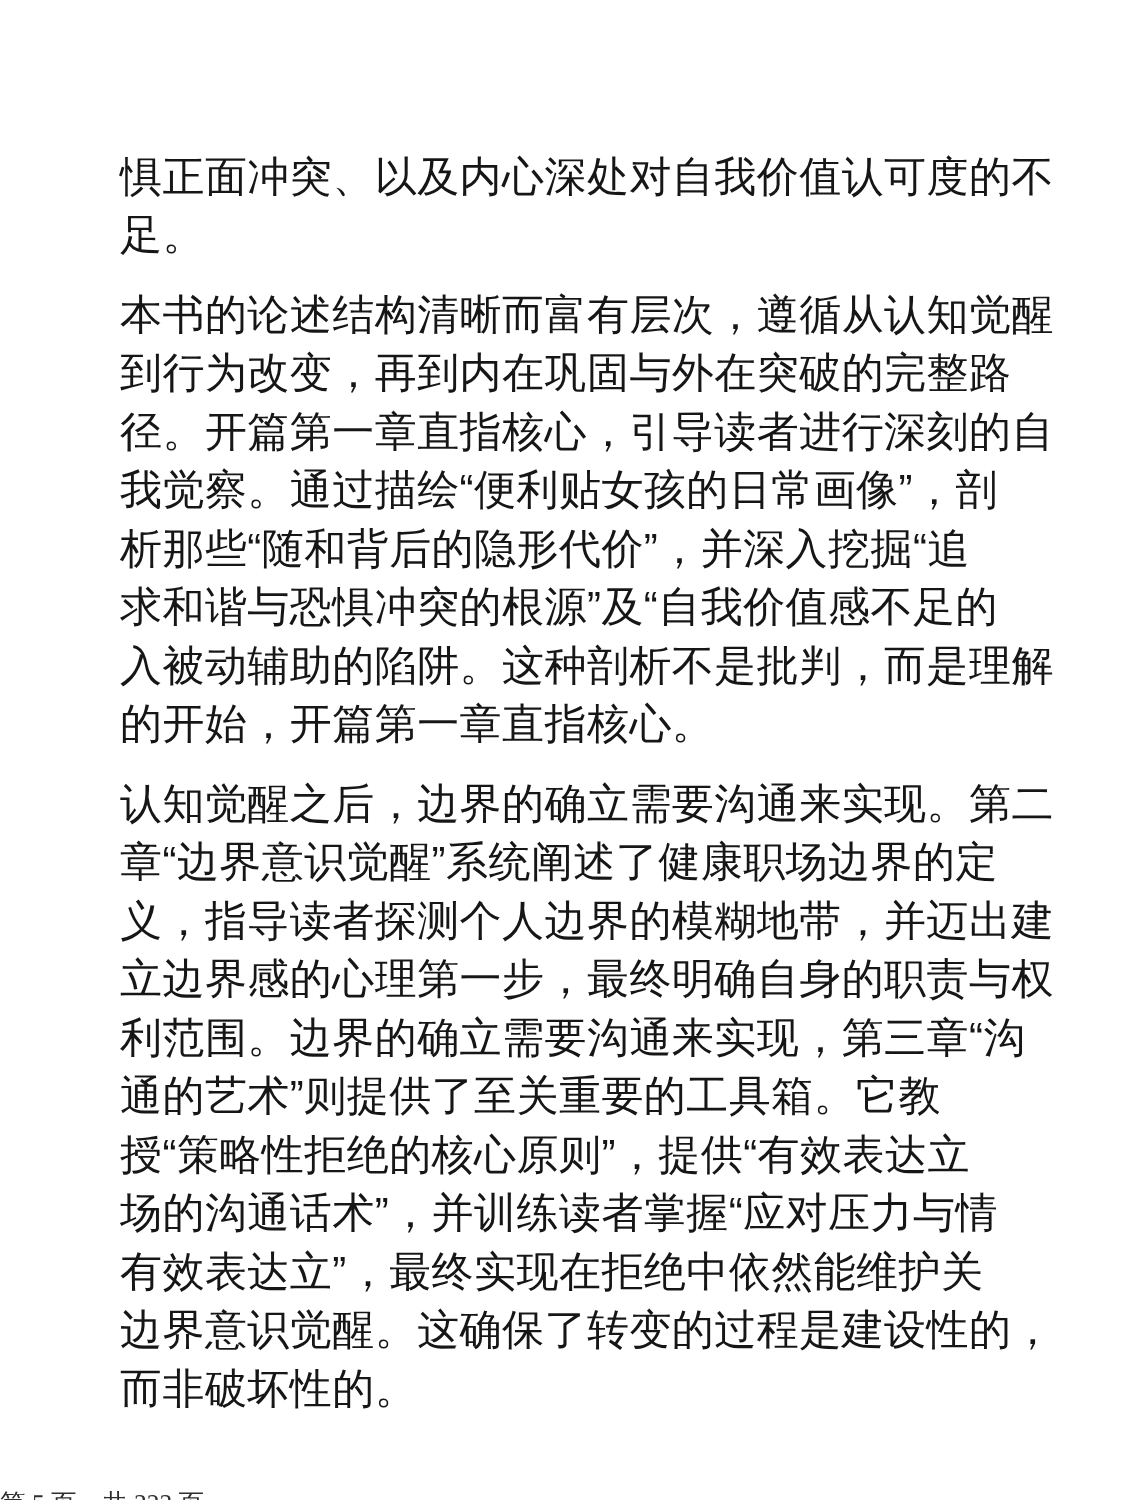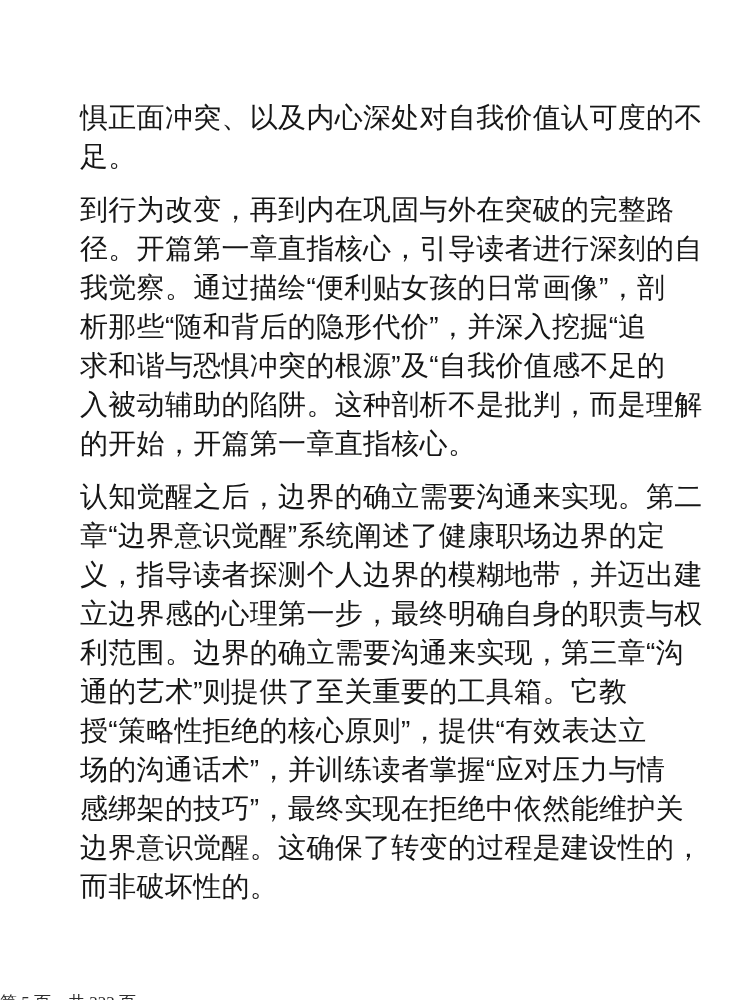--- a/index.html
+++ b/index.html
@@ -50,38 +50,39 @@
 </head>
 <body>
 
 <div class="page">
   <div class="content">
       <div class="paragraph">
         <div class="line">惧正面冲突、以及内心深处对自我价值认可度的不</div>
         <div class="line">足。</div>
       </div>
       <div class="paragraph">
+        <div class="line">本书的论述结构清晰而富有层次，遵循从认知觉醒</div>
         <div class="line">到行为改变，再到内在巩固与外在突破的完整路</div>
         <div class="line">径。开篇第一章直指核心，引导读者进行深刻的自</div>
         <div class="line">我觉察。通过描绘“便利贴女孩的日常画像”，剖</div>
         <div class="line">析那些“随和背后的隐形代价”，并深入挖掘“追</div>
         <div class="line">求和谐与恐惧冲突的根源”及“自我价值感不足的</div>
         <div class="line">入被动辅助的陷阱。这种剖析不是批判，而是理解</div>
         <div class="line">的开始，开篇第一章直指核心。</div>
       </div>
       <div class="paragraph">
         <div class="line">认知觉醒之后，边界的确立需要沟通来实现。第二</div>
         <div class="line">章“边界意识觉醒”系统阐述了健康职场边界的定</div>
         <div class="line">义，指导读者探测个人边界的模糊地带，并迈出建</div>
         <div class="line">立边界感的心理第一步，最终明确自身的职责与权</div>
         <div class="line">利范围。边界的确立需要沟通来实现，第三章“沟</div>
         <div class="line">通的艺术”则提供了至关重要的工具箱。它教</div>
         <div class="line">授“策略性拒绝的核心原则”，提供“有效表达立</div>
         <div class="line">场的沟通话术”，并训练读者掌握“应对压力与情</div>
-        <div class="line">感绑架的技巧”，最终实现在拒绝中依然能维护关</div>
+        <div class="line">有效表达立”，最终实现在拒绝中依然能维护关</div>
         <div class="line">边界意识觉醒。这确保了转变的过程是建设性的，</div>
         <div class="line">而非破坏性的。</div>
       </div>
     </div>
   <div class="footer">
     <span>第 5 页，共 323 页</span>
   </div>
 </div>
 
 </body></html>

